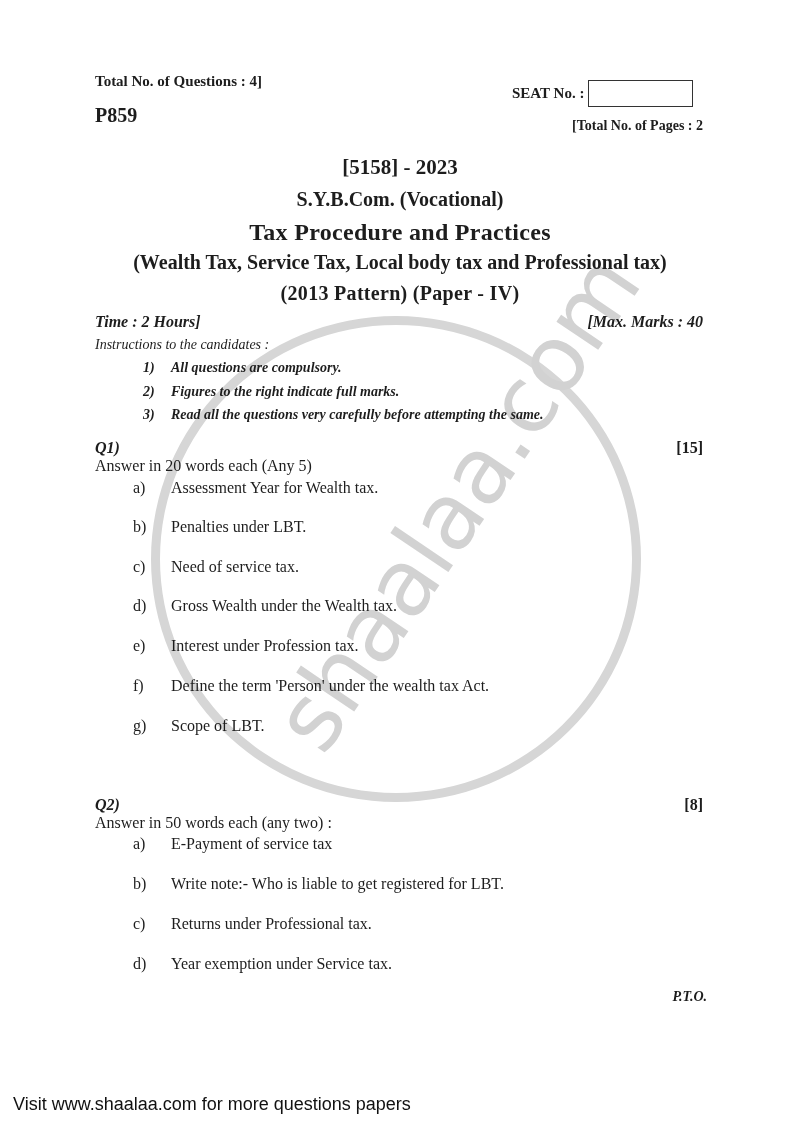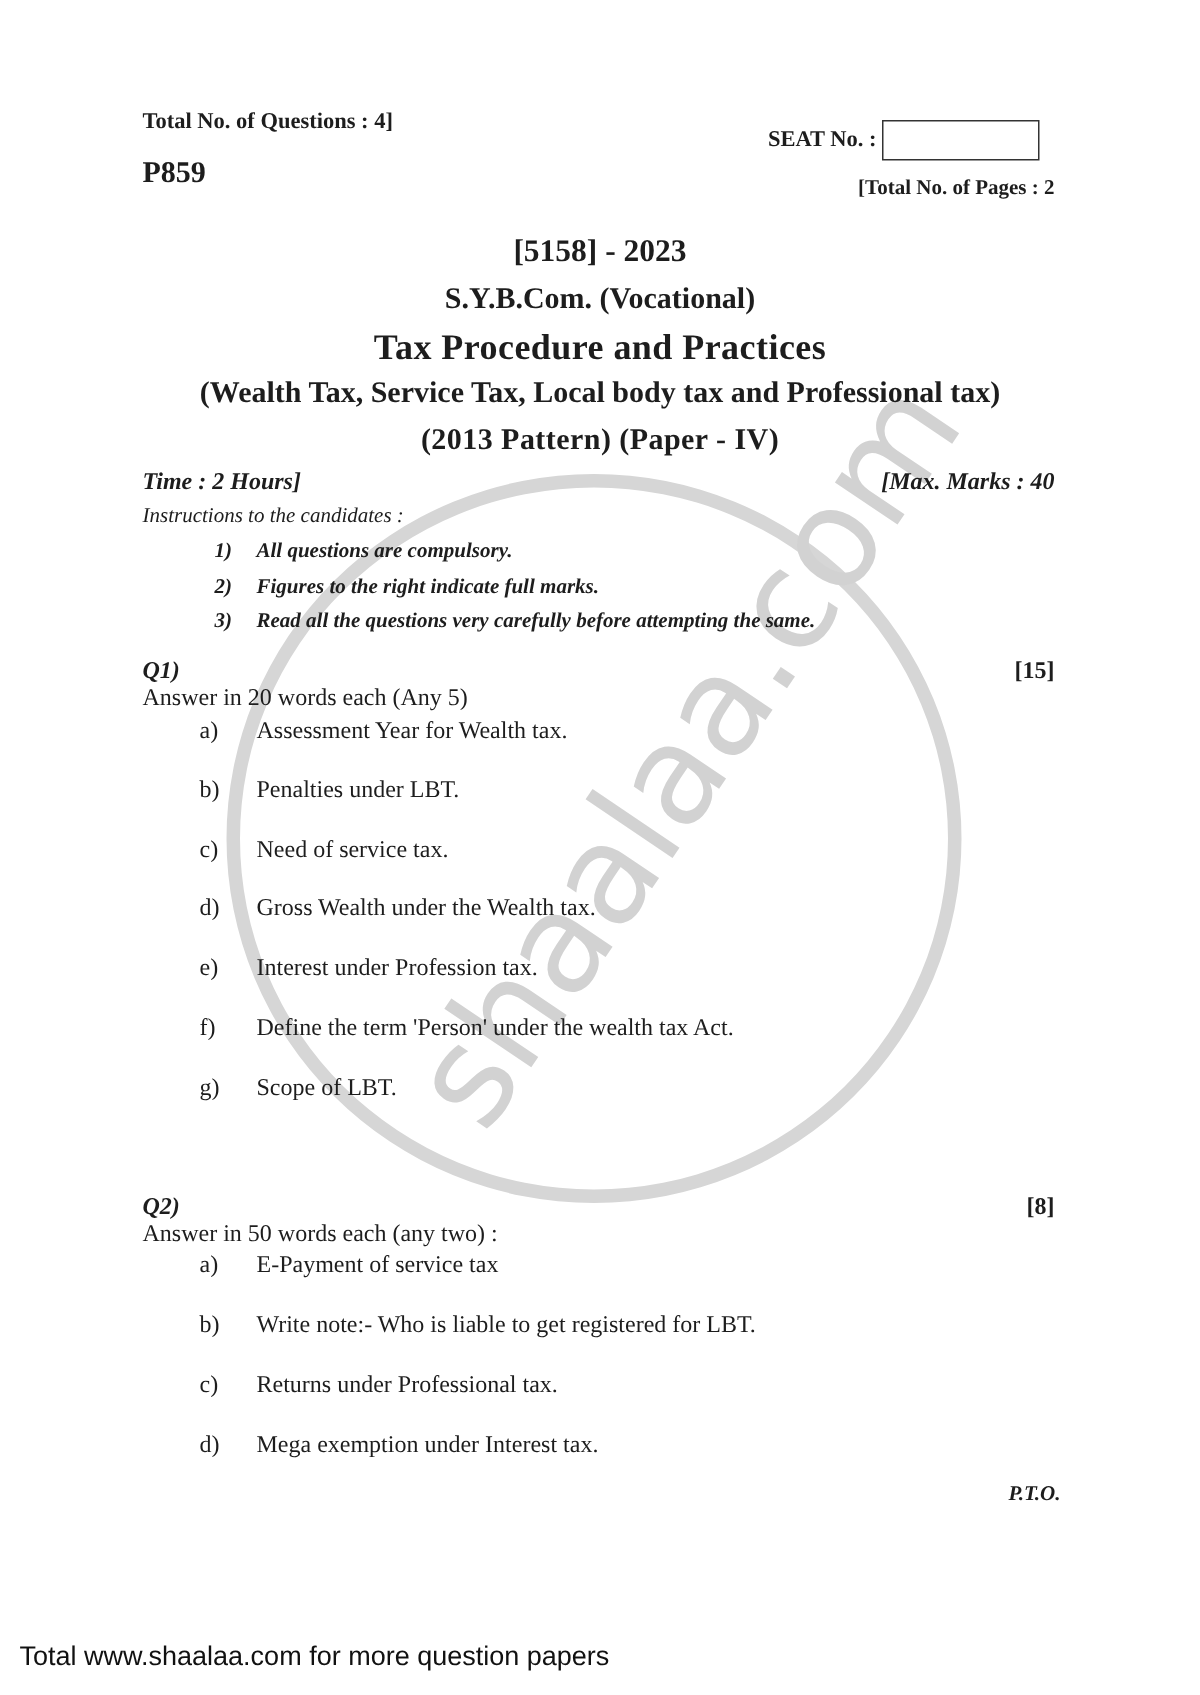--- a/index.html
+++ b/index.html
@@ -137,18 +137,18 @@
   <div class="abs item" style="top:875px">
     <span class="lbl">b)</span>
     <span>Write note:- Who is liable to get registered for LBT.</span>
   </div>
   <div class="abs item" style="top:915px">
     <span class="lbl">c)</span>
     <span>Returns under Professional tax.</span>
   </div>
   <div class="abs item" style="top:955px">
     <span class="lbl">d)</span>
-    <span>Mega exemption under Interest tax.</span>
+    <span>Year exemption under Service tax.</span>
   </div>
 
   <div class="abs pto">P.T.O.</div>
-  <div class="abs footer">Total www.shaalaa.com for more question papers</div>
+  <div class="abs footer">Visit www.shaalaa.com for more questions papers</div>
 </div>
 
 </body></html>

